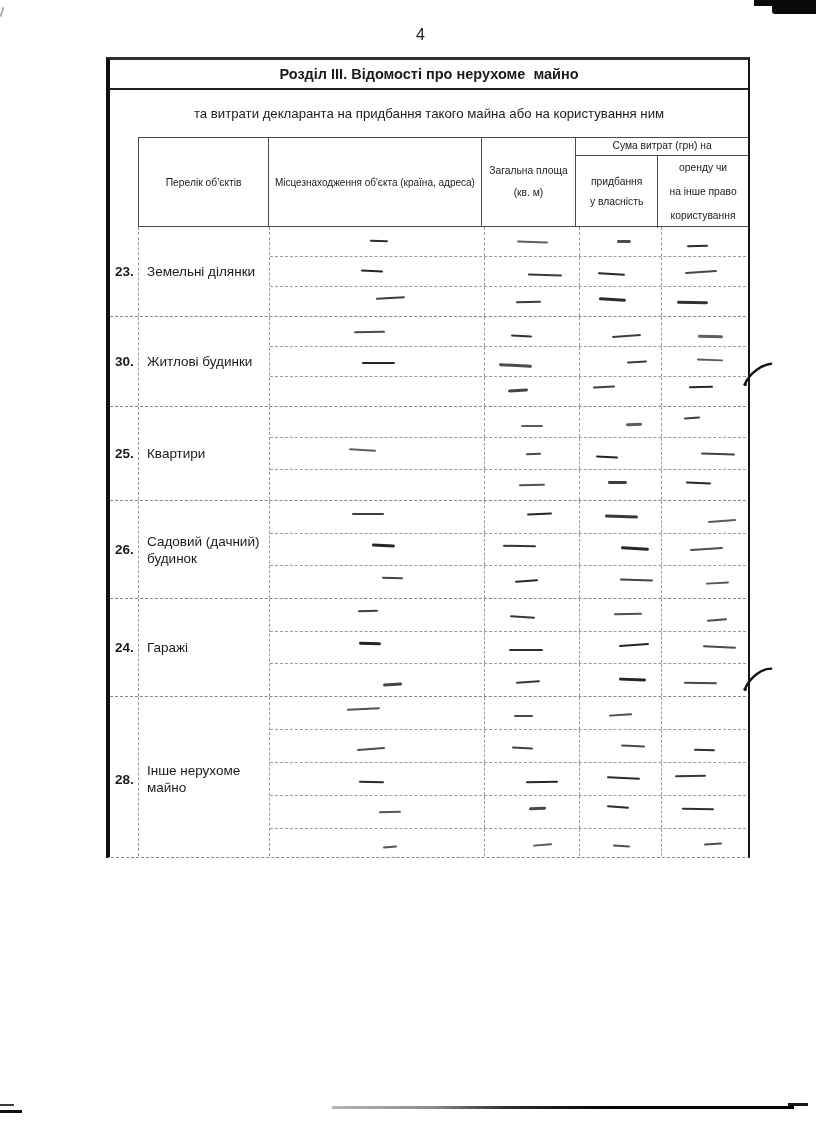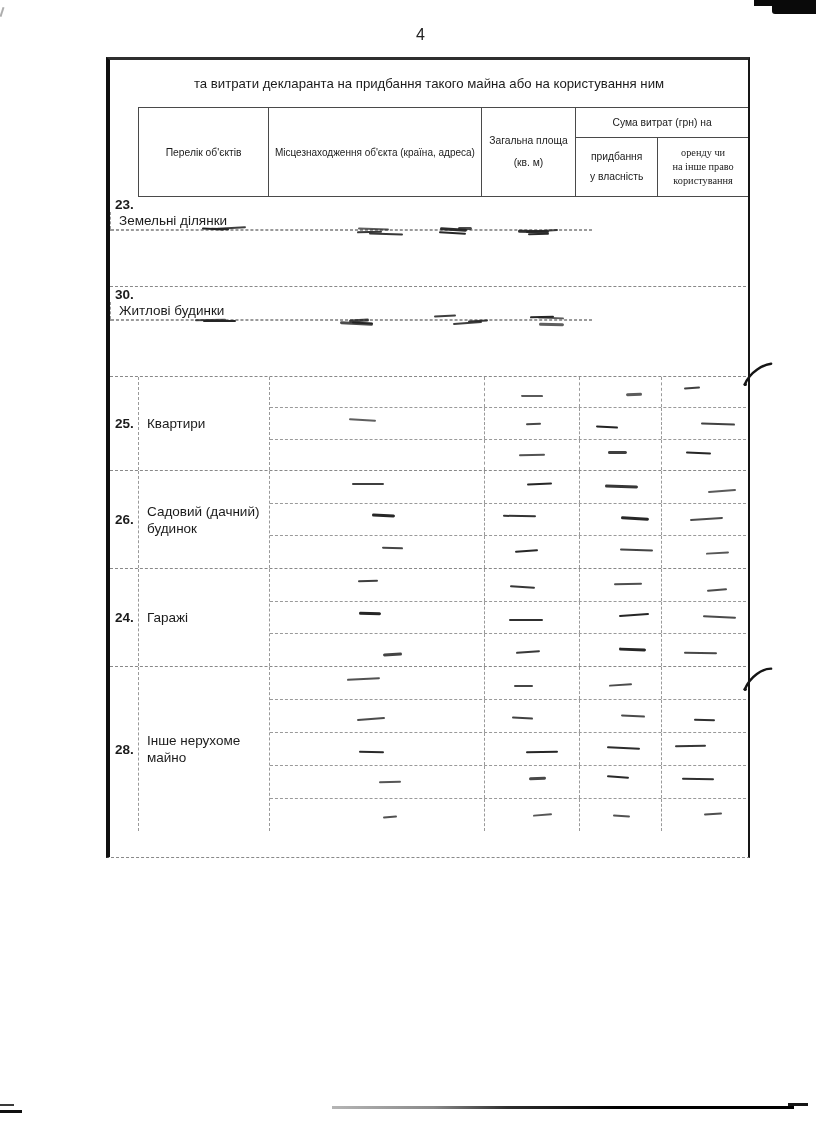--- a/index.html
+++ b/index.html
@@ -40,26 +40,26 @@
           justify-content:center;white-space:pre-line;line-height:19px;}
   .h-objects{width:131px;}
   .h-location{width:214px;white-space:nowrap;font-size:10px;}
   .h-area{width:95px;line-height:22px;}
   .h-costs{width:173px;border-right:none;display:flex;flex-direction:column;align-items:stretch;padding:0;justify-content:center;}
   .h-costs-top{height:30px;box-sizing:border-box;border-bottom:1px solid #4a4a4a;display:flex;
                align-items:center;justify-content:center;}
   .h-costs-bottom{flex:1;display:flex;}
   .h-purchase{width:82px;box-sizing:border-box;border-right:1px solid #4a4a4a;display:flex;
               align-items:center;justify-content:center;white-space:pre-line;line-height:20px;}
-  .h-rent{flex:1;display:flex;align-items:center;justify-content:center;white-space:pre-line;line-height:14px;font-family:Liberation Serif, serif;}
+  .h-rent{flex:1;display:flex;align-items:center;justify-content:center;white-space:pre-line;line-height:24px;}
 
   
   .tbody{width:641px;}
   .main-row{display:flex;box-sizing:border-box;border-bottom:1px dashed #888;}
-  .main-row:nth-child(1),.main-row:nth-child(2){height:90px;flex-direction:column;}
+  .main-row:nth-child(1),.main-row:nth-child(2){height:90px;}
   .main-row:nth-child(3){height:94px;}
   .main-row:nth-child(4),.main-row:nth-child(5){height:98px;}
   .main-row:nth-child(6){height:164px;border-bottom:none;}
   .cell{box-sizing:border-box;}
   .cell.num{width:28px;display:flex;align-items:center;padding-left:5px;font-weight:bold;font-size:13.5px;}
   .cell.label{width:131px;border-left:1px dashed #999;display:flex;align-items:center;
               padding-left:8px;padding-right:4px;font-size:13.5px;line-height:17px;}
   .subrows{width:482px;display:flex;flex-direction:column;border-left:1px dashed #999;box-sizing:border-box;}
   .subrow{flex:1;display:flex;border-bottom:1px dashed #9a9a9a;box-sizing:border-box;}
   .subrow:last-child{border-bottom:none;}
@@ -84,20 +84,21 @@
   <div class="artifact art-tl"></div>
   <div class="artifact art-bl-1"></div>
   <div class="artifact art-bl-2"></div>
   <div class="artifact art-bline"></div>
   <div class="artifact art-btick"></div>
 
   <div class="page-number">4</div>
 
   <div class="outer">
 
+    <div class="title-bar">Розділ III. Відомості про нерухоме  майно</div>
 
     <div class="intro">
       <div class="intro-l2">та витрати декларанта на придбання такого майна або на користування ним</div>
     </div>
 
     <div class="header-row">
       <div class="h-cell h-objects">Перелік об'єктів</div>
       <div class="h-cell h-location">Місцезнаходження об'єкта (країна, адреса)</div>
       <div class="h-cell h-area">Загальна площа
 (кв. м)</div>

